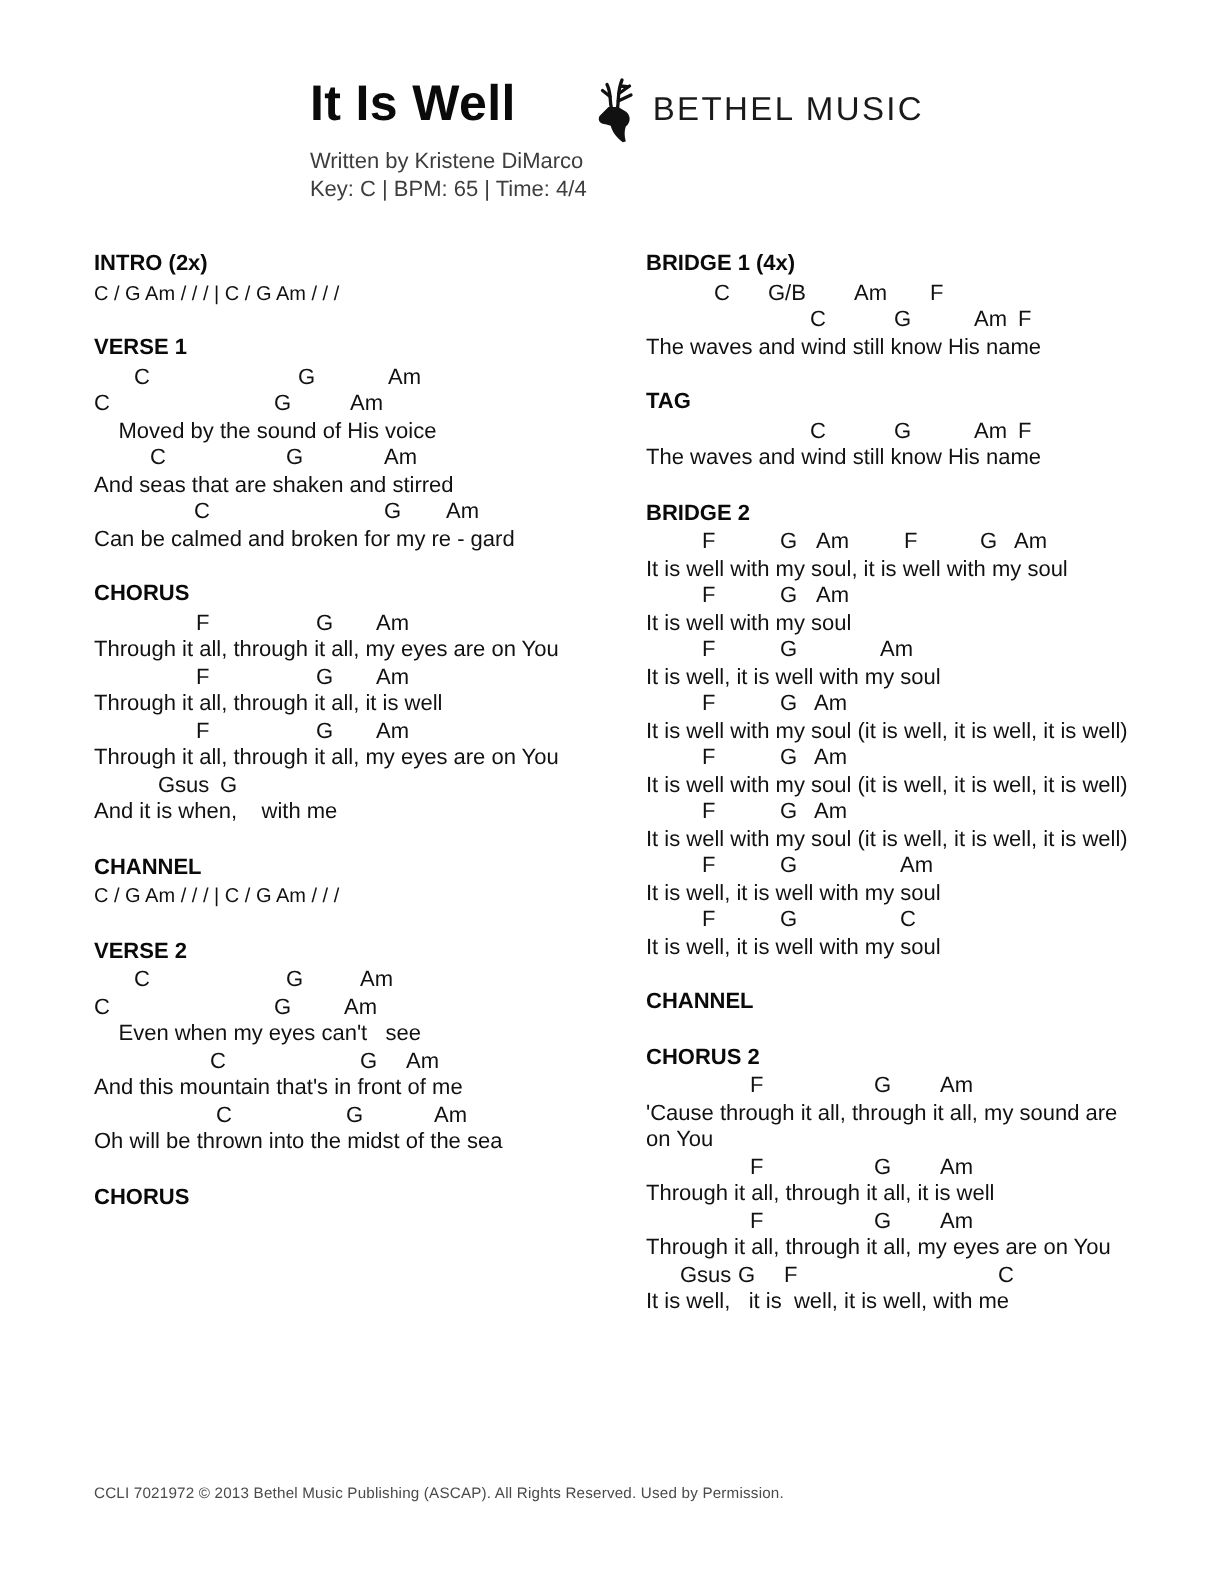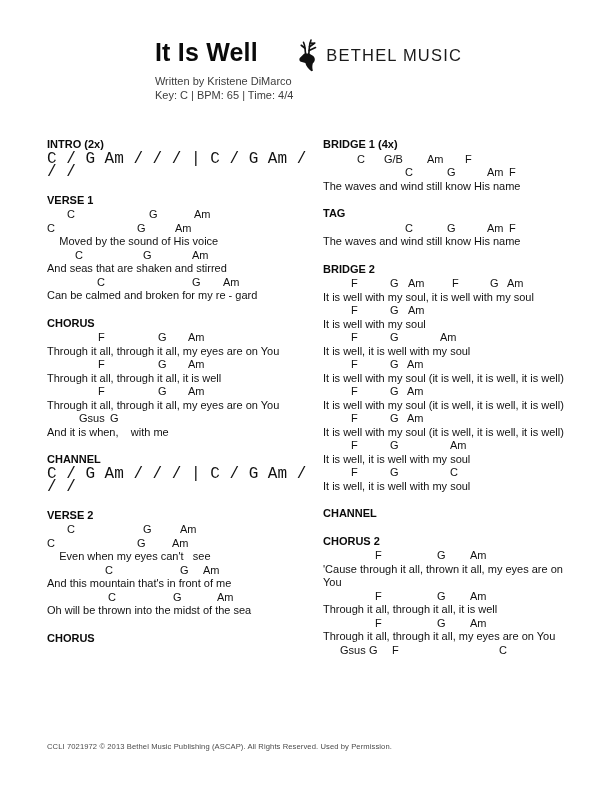--- a/index.html
+++ b/index.html
@@ -14,29 +14,29 @@
     box-sizing:border-box;
   }
   .content{padding:34px 40px 0 47px;}
   .masthead{display:flex;justify-content:center;align-items:flex-start;}
   .title{font-size:25px;font-weight:bold;letter-spacing:0.2px;margin:4px 0 7px 0;color:#0a0a0a;}
   .byline{font-size:11px;color:#3d3d3d;line-height:14px;}
   .keyline{font-size:11px;color:#3d3d3d;line-height:14px;}
   .logo{display:flex;align-items:center;gap:6px;margin-top:4px;margin-right:2px;}
   .logo svg{display:block;}
   .logo-text{font-size:16.5px;color:#1a1a1a;letter-spacing:1.2px;font-weight:400;white-space:nowrap;}
-  .cols{display:flex;margin-top:36px;}
+  .cols{display:flex;margin-top:24px;}
   .col-left{width:276px;flex:0 0 276px;}
   .col-right{width:249px;flex:0 0 249px;}
   .section{margin-bottom:14px;}
   .sec-title{font-size:11px;font-weight:bold;line-height:13.5px;margin-bottom:1px;color:#0a0a0a;}
   .line{font-size:11px;line-height:13.5px;white-space:pre-wrap;color:#111;}
   .chord-line{position:relative;height:13.5px;font-size:11px;}
   .chord-line span{position:absolute;top:0;white-space:nowrap;color:#111;}
-  .plain-line{font-size:16px;line-height:13.5px;color:#111;font-family:Liberation Mono, monospace;}
+  .plain-line{font-size:10px;line-height:13.5px;color:#111;}
   .footer{
     position:absolute;left:47px;top:742px;
     font-size:7.6px;color:#4a4a4a;letter-spacing:0.1px;
   }
 </style>
 </head>
 <body>
 
 <div class="page">
   <div class="content">
@@ -241,39 +241,40 @@
           <div class="section">
             <div class="sec-title">CHANNEL</div>
           </div>
           <div class="section">
             <div class="sec-title">CHORUS 2</div>
             <div class="chord-line">
               <span style="left: 52px;">F</span>
               <span style="left: 114px;">G</span>
               <span style="left: 147px;">Am</span>
             </div>
-            <div class="line">'Cause through it all, thrown it all, my eyes are on You</div>
+            <div class="line">'Cause through it all, through it all, my sound are on You</div>
             <div class="chord-line">
               <span style="left: 52px;">F</span>
               <span style="left: 114px;">G</span>
               <span style="left: 147px;">Am</span>
             </div>
             <div class="line">Through it all, through it all, it is well</div>
             <div class="chord-line">
               <span style="left: 52px;">F</span>
               <span style="left: 114px;">G</span>
               <span style="left: 147px;">Am</span>
             </div>
             <div class="line">Through it all, through it all, my eyes are on You</div>
             <div class="chord-line">
               <span style="left: 17px;">Gsus</span>
               <span style="left: 46px;">G</span>
               <span style="left: 69px;">F</span>
               <span style="left: 176px;">C</span>
             </div>
+            <div class="line">It is well,   it is  well, it is well, with me</div>
           </div>
         </div>
     </div>
 
   </div>
 
   <div class="footer">CCLI 7021972 © 2013 Bethel Music Publishing (ASCAP). All Rights Reserved. Used by Permission.</div>
 </div>
 
 </body></html>

